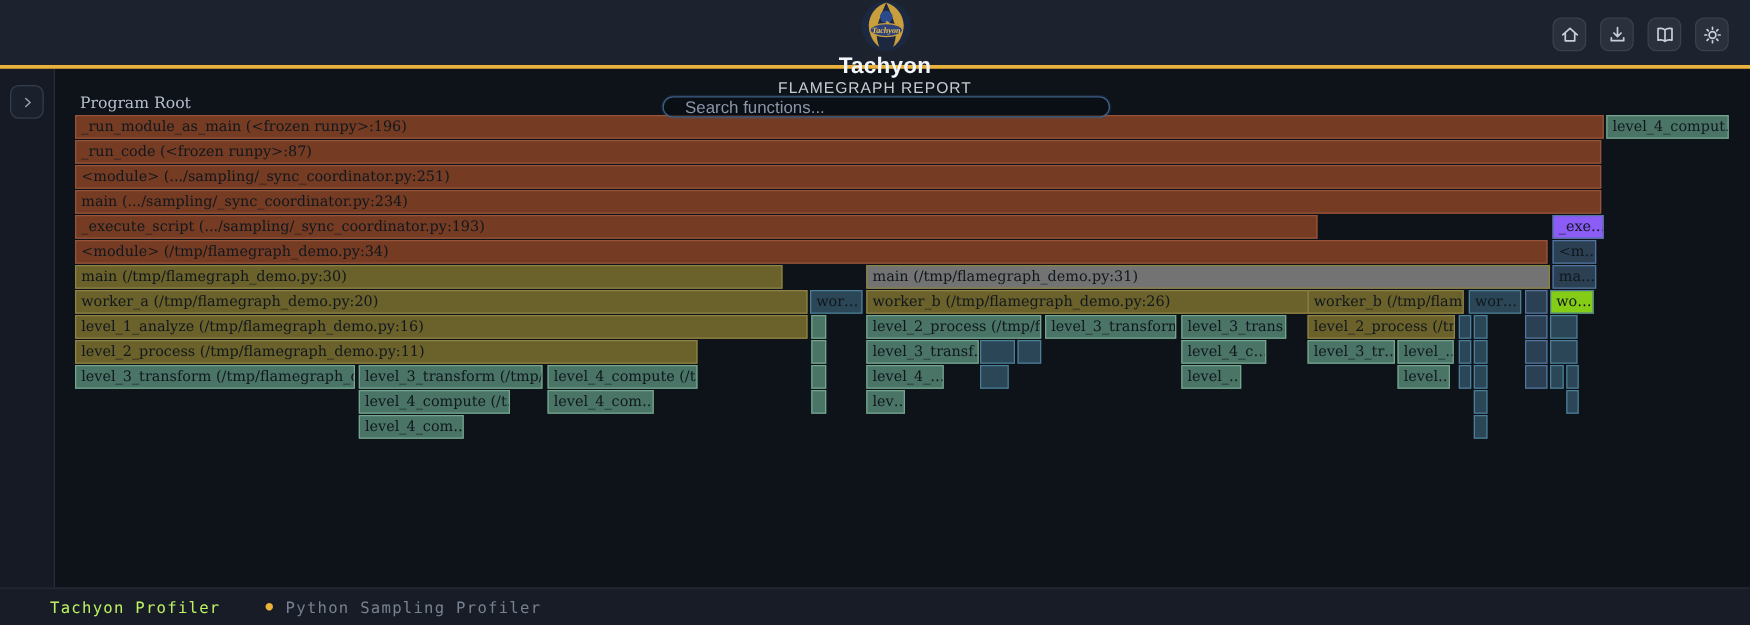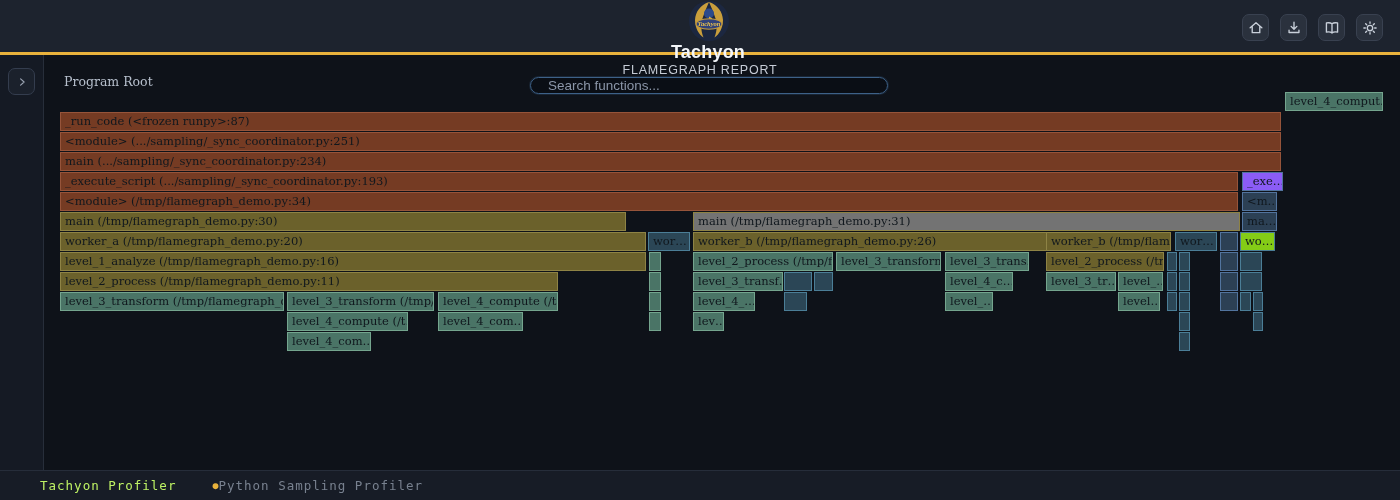--- a/index.html
+++ b/index.html
@@ -59,21 +59,21 @@
 
   
   footer {
     position:absolute; left:0; right:0; bottom:0; height:30px;
     background:#171c26; border-top:1px solid #262d3a;
     display:flex; align-items:center;
     font-family:"DejaVu Sans Mono", monospace; font-size:12.5px; z-index:5;
   }
   .status-app { margin-left:40px; color:#bef264; letter-spacing:1px; }
   .status-dot { margin-left:36px; font-size:10px; }
-  .status-desc { color:#78818f; letter-spacing:1px; }
+  .status-desc { margin-left:10px; color:#78818f; letter-spacing:1px; }
 </style>
 </head>
 <body>
 
 <div class="app">
 
   <header style="border-bottom-color: rgb(233, 178, 60); flex-direction: column;">
     <svg class="logo" viewBox="0 0 42 42">
       <circle cx="21" cy="21" r="20" fill="#1c2740"></circle>
       <path d="M21 2 C12 5 7.5 12 7 20 C7 28 11 34.5 15.5 37.5 C12.5 30 12.8 23 15 17 C17 11 19 6.5 21 2Z" fill="#c99e3c"></path>
@@ -116,25 +116,26 @@
     <button class="side-toggle">
       <svg width="14" height="14" viewBox="0 0 20 20">
         <path d="M8 5.5 L13 10 L8 14.5"></path>
       </svg>
     </button>
   </aside>
 
   <main>
     <div class="root-label">Program Root</div>
     <div class="canvas">
+        <div class="flame-bar" style="left: 15px; top: 37px; width: 1223px; background: rgb(117, 59, 35); border-color: rgb(150, 84, 58); color: rgb(16, 23, 29);">_run_module_as_main (&lt;frozen runpy&gt;:196)</div>
         <div class="flame-bar" style="left: 1240px; top: 37px; width: 98px; background: rgb(74, 116, 102); border-color: rgb(116, 165, 142); color: rgb(16, 23, 29);">level_4_comput…</div>
         <div class="flame-bar" style="left: 15px; top: 57px; width: 1221px; background: rgb(117, 59, 35); border-color: rgb(150, 84, 58); color: rgb(16, 23, 29);">_run_code (&lt;frozen runpy&gt;:87)</div>
         <div class="flame-bar" style="left: 15px; top: 77px; width: 1221px; background: rgb(117, 59, 35); border-color: rgb(150, 84, 58); color: rgb(16, 23, 29);">&lt;module&gt; (.../sampling/_sync_coordinator.py:251)</div>
         <div class="flame-bar" style="left: 15px; top: 97px; width: 1221px; background: rgb(117, 59, 35); border-color: rgb(150, 84, 58); color: rgb(16, 23, 29);">main (.../sampling/_sync_coordinator.py:234)</div>
-        <div class="flame-bar" style="left: 15px; top: 117px; width: 1178px; background: rgb(117, 59, 35); border-color: rgb(150, 84, 58); color: rgb(16, 23, 29);">_execute_script (.../sampling/_sync_coordinator.py:193)</div>
+        <div class="flame-bar" style="left: 15px; top: 117px; width: 994px; background: rgb(117, 59, 35); border-color: rgb(150, 84, 58); color: rgb(16, 23, 29);">_execute_script (.../sampling/_sync_coordinator.py:193)</div>
         <div class="flame-bar" style="left: 1197px; top: 117px; width: 41px; background: #8b5cf6; border-color: rgb(82, 116, 158); color: rgb(16, 23, 29);">_exe…</div>
         <div class="flame-bar" style="left: 15px; top: 137px; width: 1178px; background: rgb(117, 59, 35); border-color: rgb(150, 84, 58); color: rgb(16, 23, 29);">&lt;module&gt; (/tmp/flamegraph_demo.py:34)</div>
         <div class="flame-bar" style="left: 1197px; top: 137px; width: 35px; background: rgb(44, 64, 84); border-color: rgb(82, 116, 158); color: rgb(16, 23, 29);">&lt;m…</div>
         <div class="flame-bar" style="left: 15px; top: 157px; width: 566px; background: rgb(107, 97, 43); border-color: rgb(142, 131, 69); color: rgb(16, 23, 29);">main (/tmp/flamegraph_demo.py:30)</div>
         <div class="flame-bar" style="left: 648px; top: 157px; width: 547px; background: #737373; border-color: rgb(142, 131, 69); color: rgb(16, 23, 29);">main (/tmp/flamegraph_demo.py:31)</div>
         <div class="flame-bar" style="left: 1197px; top: 157px; width: 35px; background: rgb(44, 64, 84); border-color: rgb(82, 116, 158); color: rgb(16, 23, 29);">ma…</div>
         <div class="flame-bar" style="left: 15px; top: 177px; width: 586px; background: rgb(107, 97, 43); border-color: rgb(142, 131, 69); color: rgb(16, 23, 29);">worker_a (/tmp/flamegraph_demo.py:20)</div>
         <div class="flame-bar" style="left: 603px; top: 177px; width: 42px; background: rgb(43, 70, 86); border-color: rgb(75, 126, 151); color: rgb(16, 23, 29);">wor…</div>
         <div class="flame-bar" style="left: 648px; top: 177px; width: 387px; background: rgb(107, 97, 43); border-color: rgb(142, 131, 69); color: rgb(16, 23, 29);">worker_b (/tmp/flamegraph_demo.py:26)</div>
         <div class="flame-bar" style="left: 1001px; top: 177px; width: 125px; background: rgb(107, 97, 43); border-color: rgb(142, 131, 69); color: rgb(16, 23, 29);">worker_b (/tmp/flame…</div>

